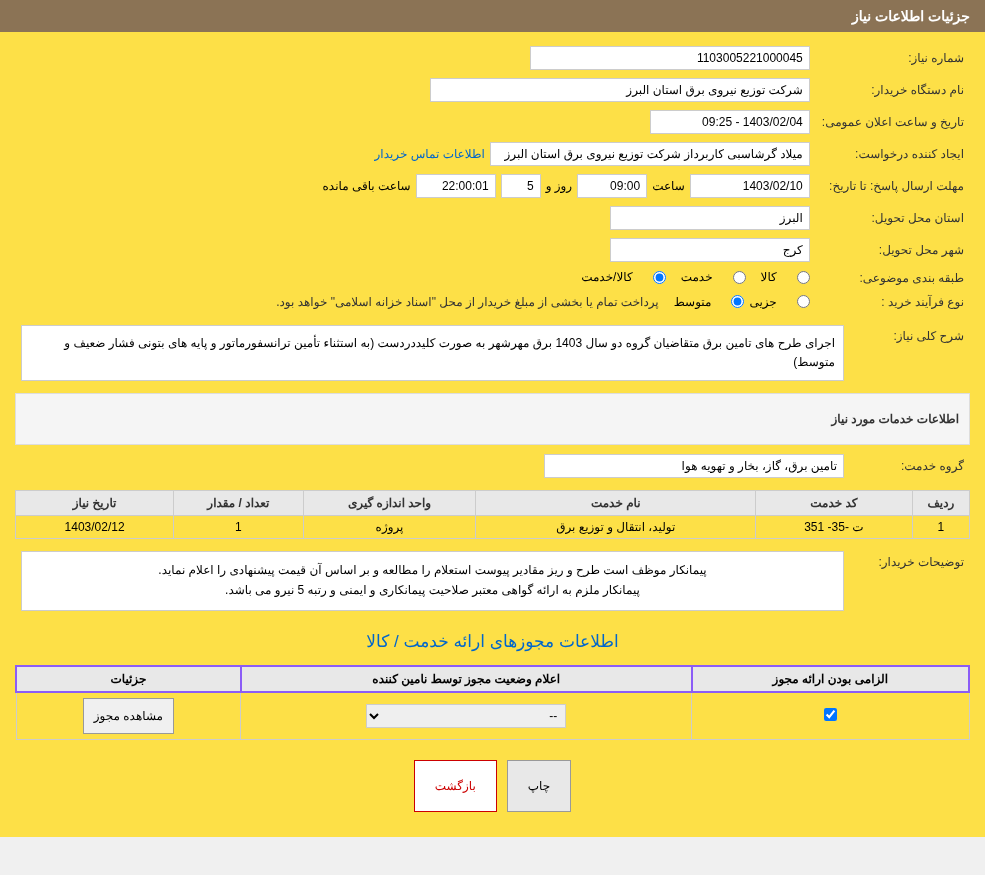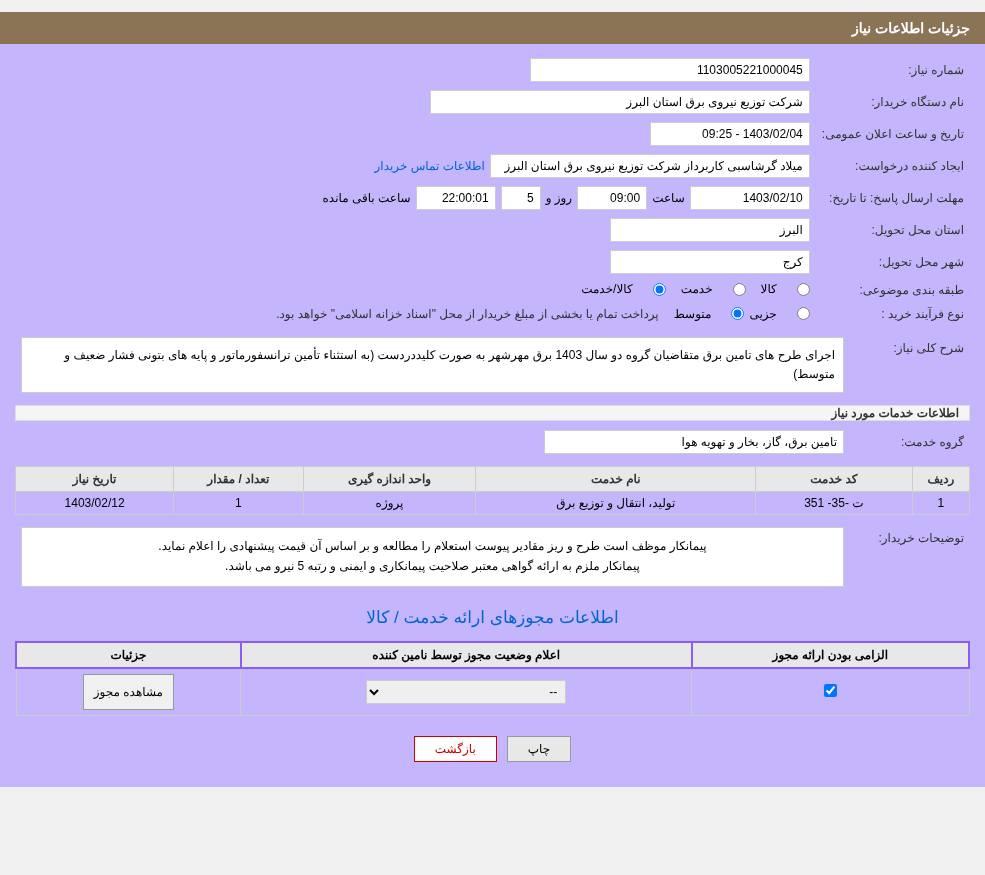--- a/index.html
+++ b/index.html
@@ -4,22 +4,22 @@
   <style>
     * { box-sizing: border-box; margin: 0; padding: 0; }
     body {
       font-family: Tahoma, Arial, sans-serif;
       font-size: 12px;
       background: #f0f0f0;
       direction: rtl;
     }
     .page-container {
       max-width: 985px;
-      margin: 12px auto;
-      background: #c4b5fd;
+      margin: 0 auto;
+      background: #fde047;
     }
     .header-bar {
       background: #8B7355;
       color: #fff;
       text-align: right;
       padding: 8px 15px;
       font-size: 14px;
       font-weight: bold;
     }
     .content {
@@ -57,21 +57,21 @@
     .input-date { width: 120px; }
     .input-time { width: 70px; }
     .input-days { width: 40px; }
     .input-remaining { width: 80px; }
     .link-blue { color: #0066cc; text-decoration: none; cursor: pointer; }
     .radio-group { display: inline-flex; gap: 15px; align-items: center; }
     .radio-item { display: inline-flex; align-items: center; gap: 20px; }
     .section-title {
       background: #f5f5f5;
       border: 1px solid #ddd;
-      padding: 0 10px;
+      padding: 18px 10px;
       font-weight: bold;
       margin: 8px 0 5px 0;
       color: #333;
     }
     .description-box {
       border: 1px solid #ccc;
       padding: 8px;
       min-height: 50px;
       background: #fff;
       font-size: 12px;
@@ -146,21 +146,21 @@
       width: 200px;
     }
     .checkbox-cell { text-align: center; }
     .bottom-buttons {
       display: flex;
       justify-content: center;
       gap: 10px;
       padding: 15px 0;
     }
     .btn {
-      padding: 5px 20px;
+      padding: 18px 20px;
       cursor: pointer;
       font-family: Tahoma, Arial, sans-serif;
       font-size: 12px;
       border: 1px solid #999;
     }
     .btn-print { background: #e8e8e8; }
     .btn-back { background: #fff; border-color: #c00; color: #c00; }
     .row-flex {
       display: flex;
       align-items: center;

